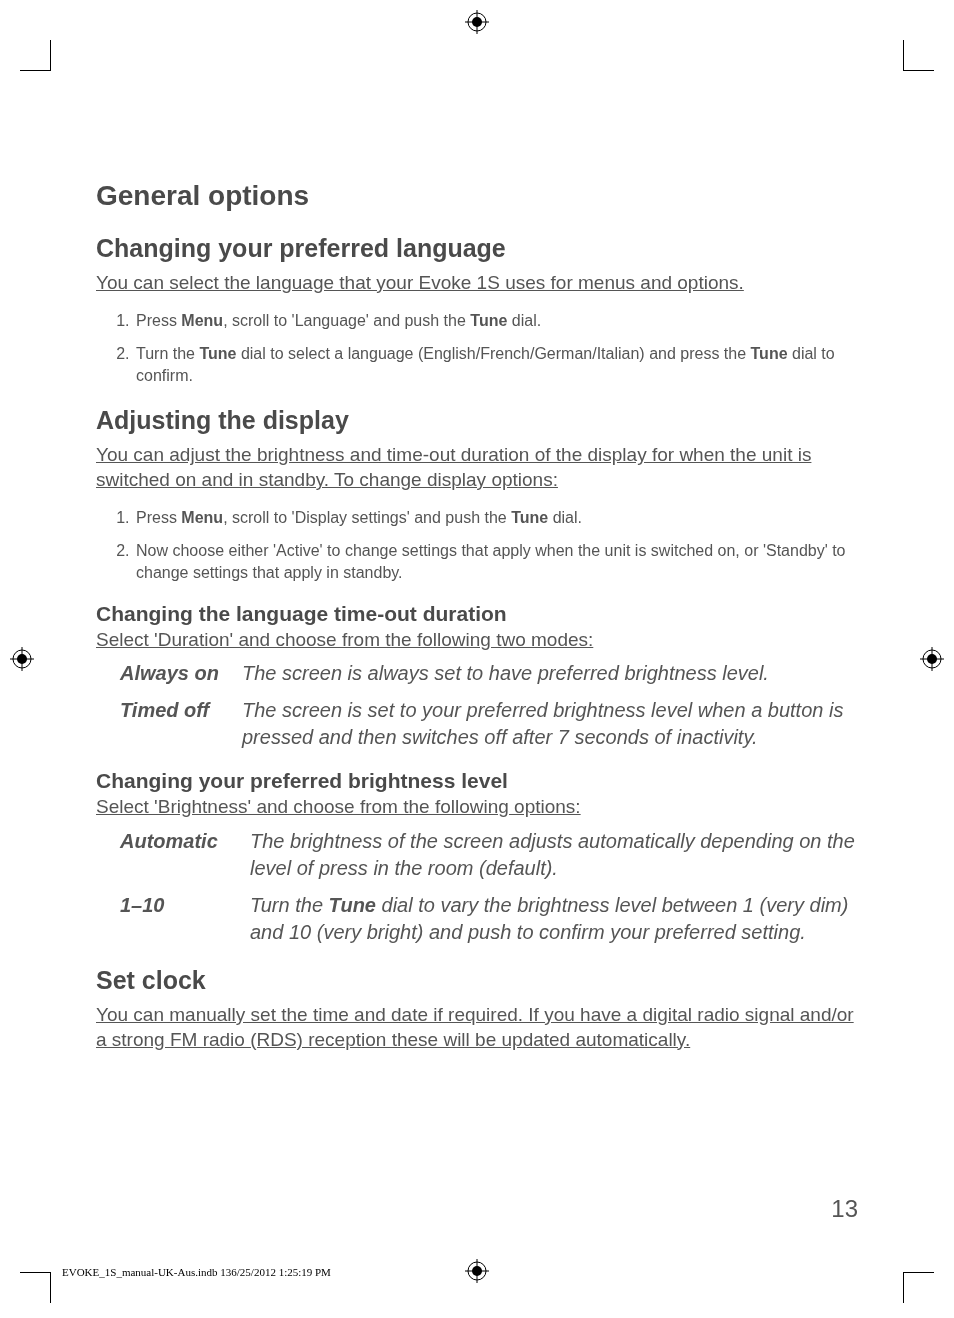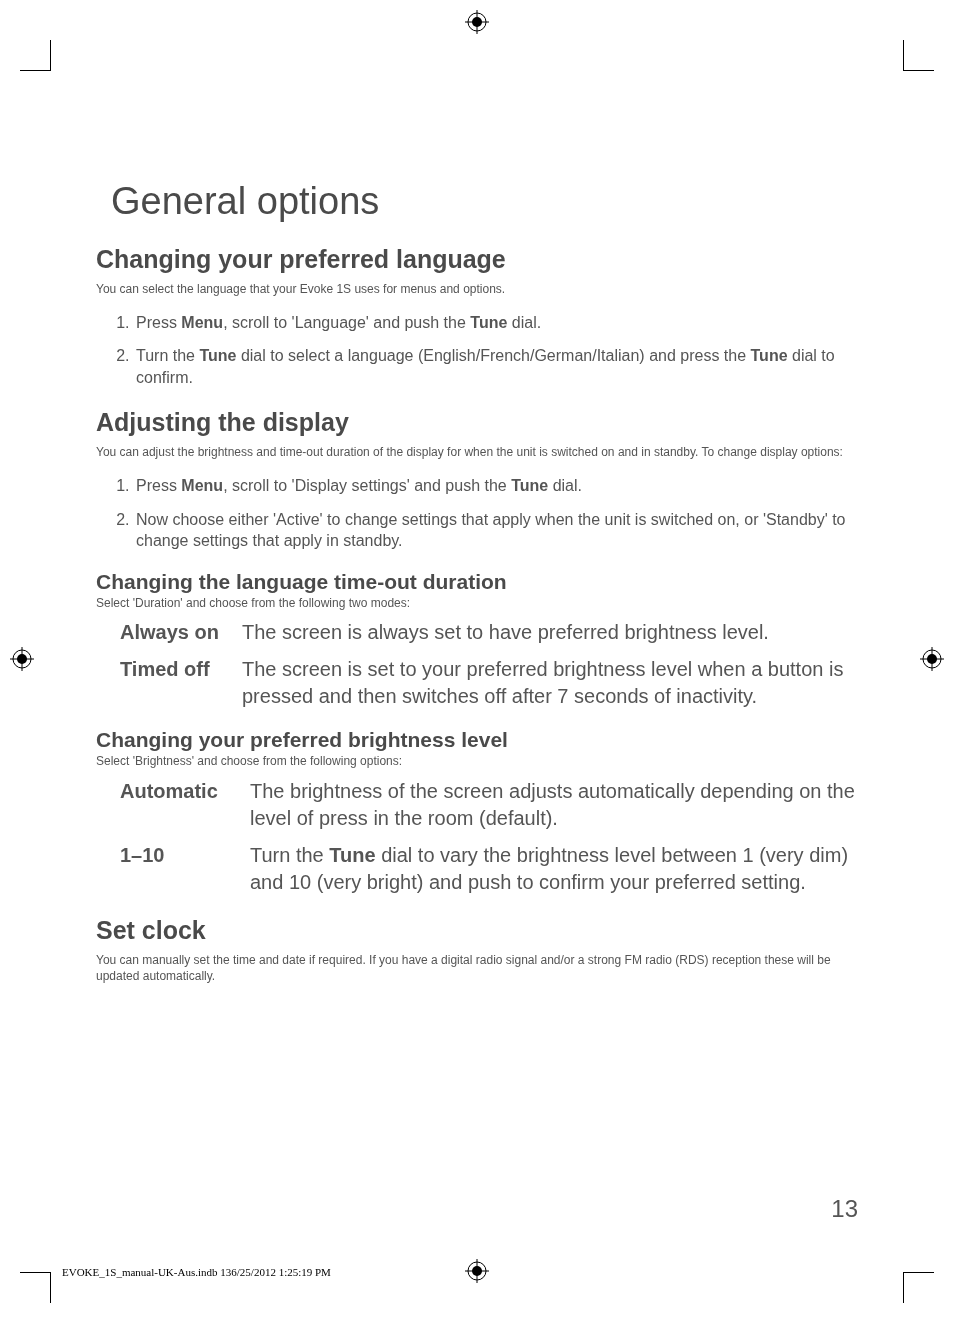--- a/index.html
+++ b/index.html
@@ -30,58 +30,60 @@
   .reg-left { top: 50%; left: 10px; transform: translateY(-50%); }
   .reg-right { top: 50%; right: 10px; transform: translateY(-50%); }
   .reg-bottom { bottom: 35px; left: 50%; transform: translateX(-50%); }
   .content {
     position: absolute;
     left: 96px;
     top: 180px;
     width: 770px;
   }
   h1 {
-    font-size: 38px;
-    font-weight: normal;
-    color: #4a4a4a;
-    margin: 0 0 22px 15px;
+    font-size: 28px;
+    font-weight: bold;
+    color: #4a4a4a;
+    margin: 0 0 22px 0;
   }
   h2 {
     font-size: 25px;
     font-weight: bold;
     color: #4a4a4a;
     margin: 0 0 8px 0;
   }
   h3 {
     font-size: 21px;
     font-weight: bold;
     color: #4a4a4a;
     margin: 0 0 2px 0;
   }
   p {
-    font-size: 12px;
+    font-size: 19px;
     line-height: 1.3;
     margin: 0 0 14px 0;
     color: #555;
+    text-decoration: underline;
   }
   ol {
     margin: 0 0 18px 0;
     padding-left: 38px;
     font-size: 16px;
     color: #555;
   }
   ol li {
     margin-bottom: 12px;
     line-height: 1.35;
     padding-left: 2px;
   }
   .def-list {
     margin: 0 0 18px 0;
     font-size: 20px;
     color: #555;
+    font-style: italic;
   }
   .def-row {
     display: flex;
     margin-bottom: 10px;
     line-height: 1.35;
   }
   .def-term {
     flex-shrink: 0;
     width: 130px;
     font-weight: bold;

